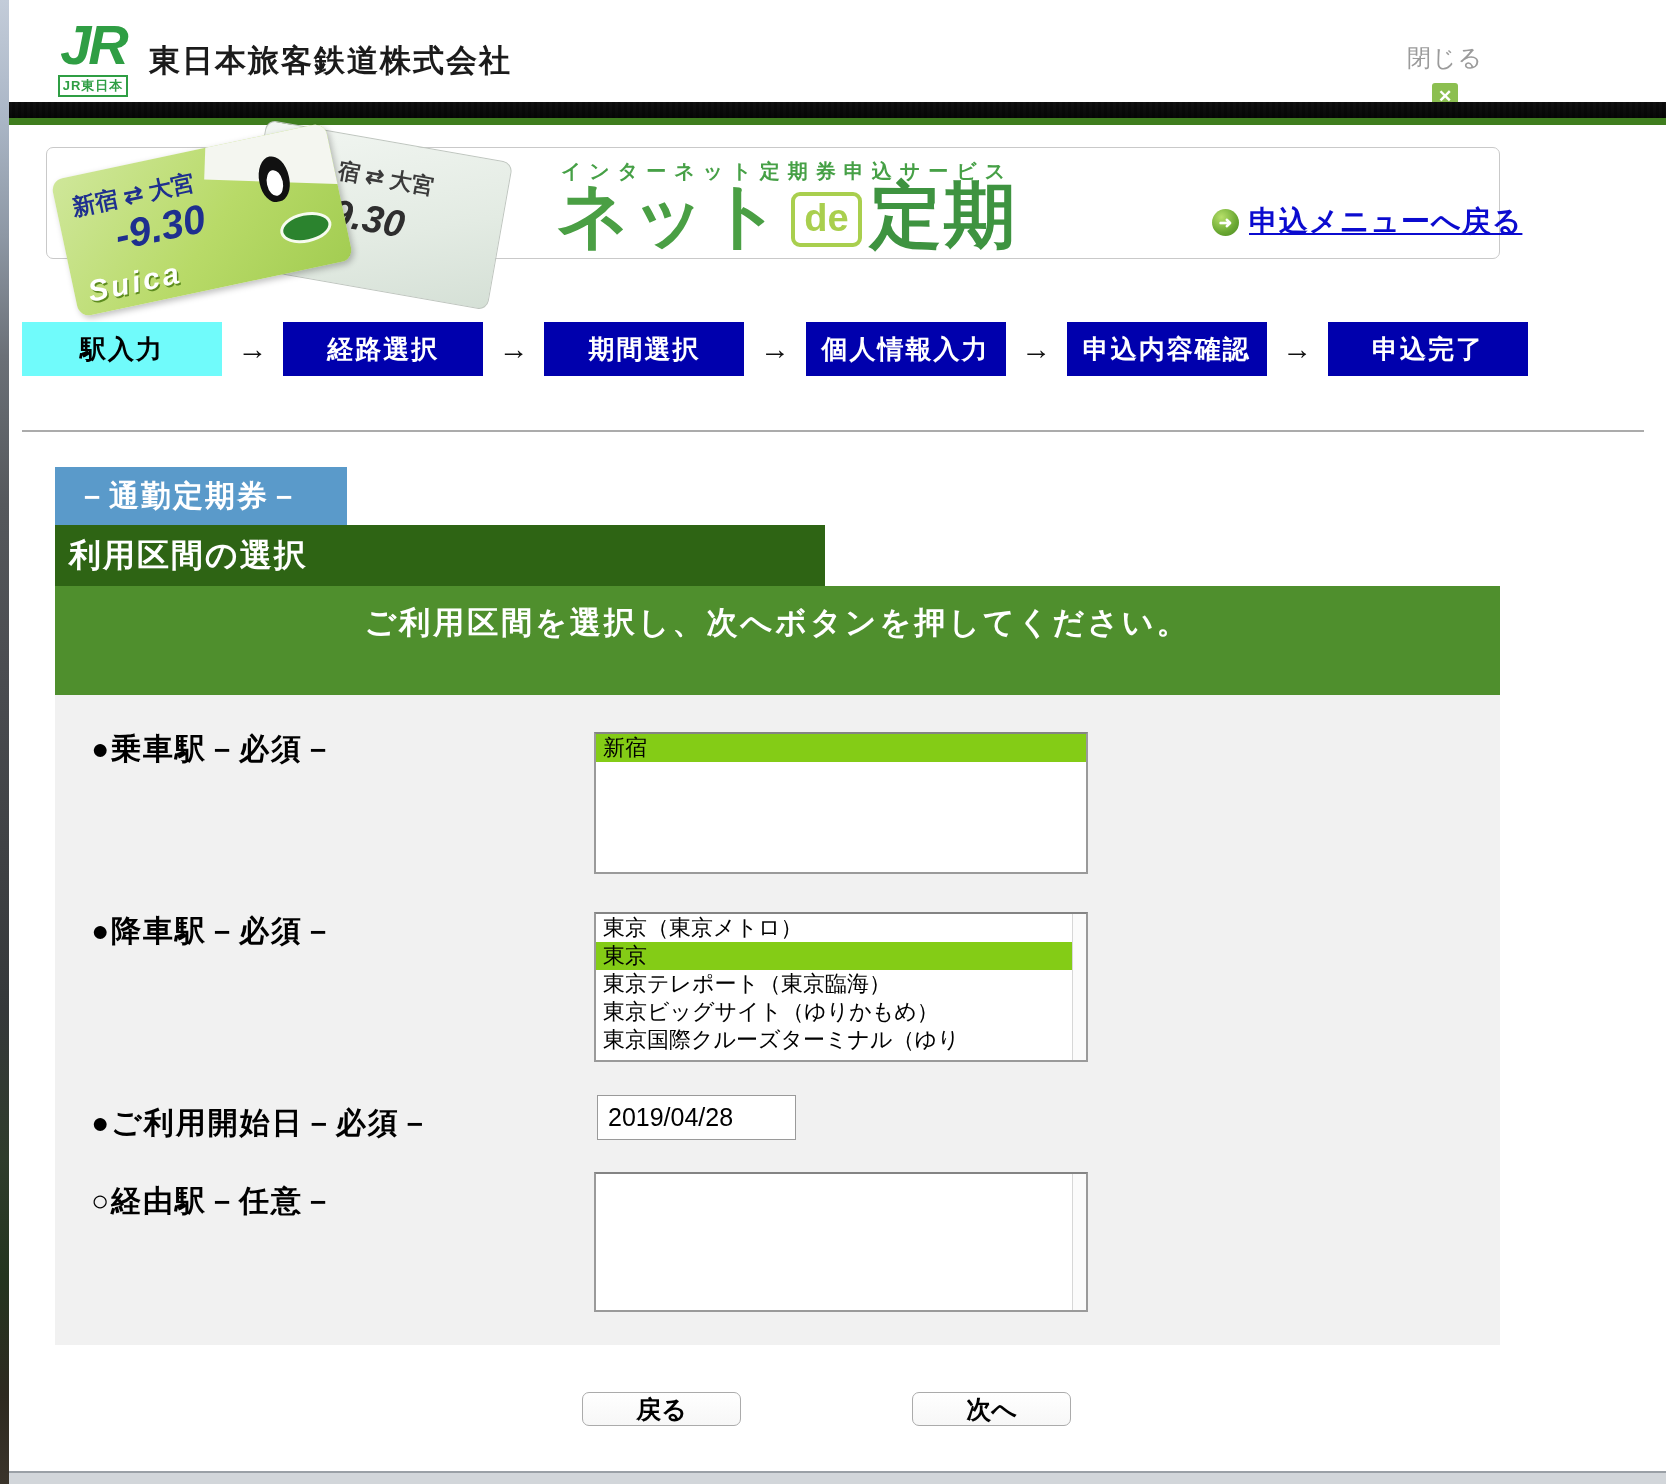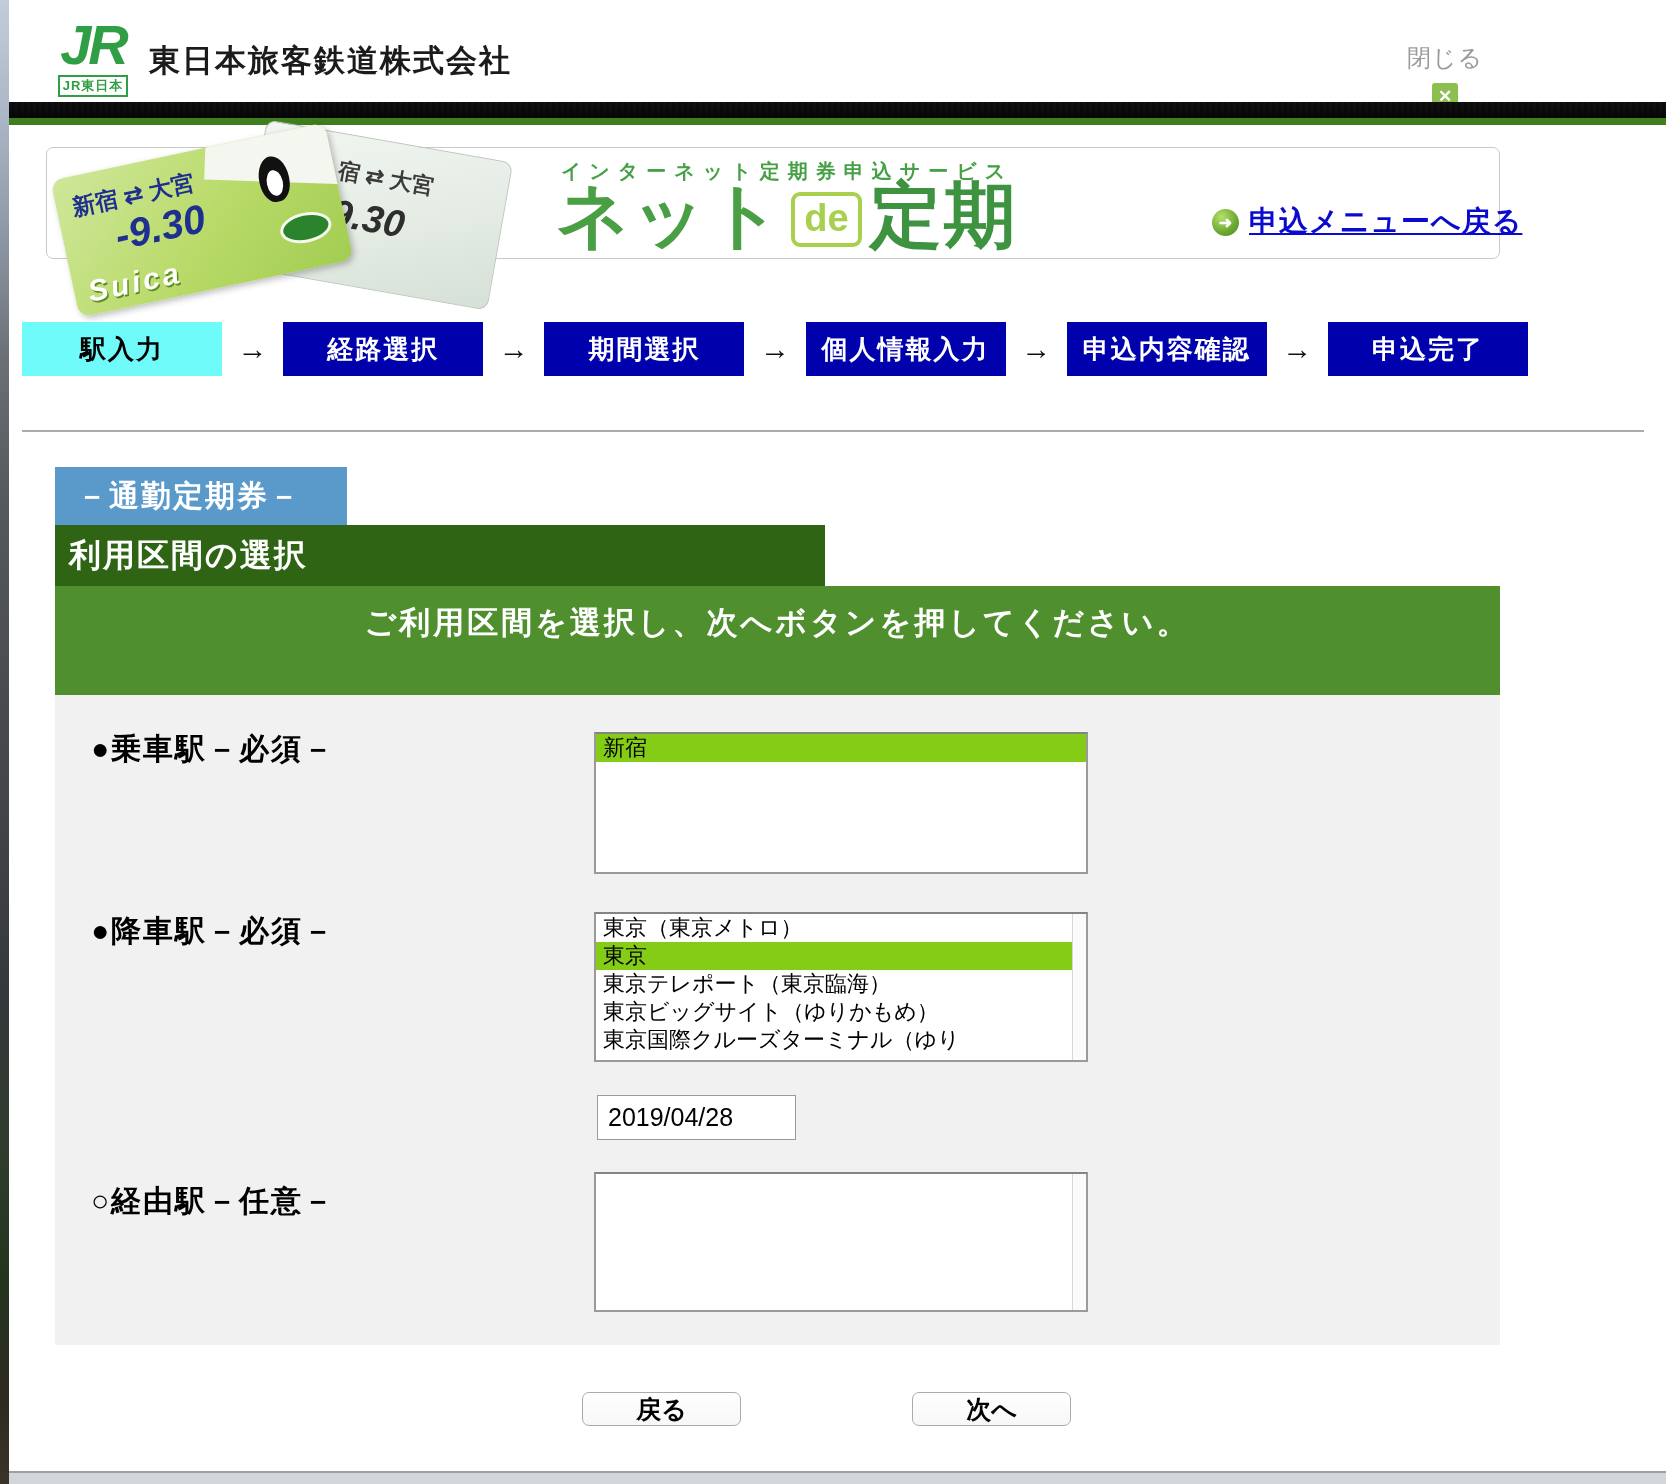--- a/index.html
+++ b/index.html
@@ -194,20 +194,21 @@
     <div class="field-label lbl-alighting">●降車駅－必須－</div>
     <div class="listbox lb-alighting">
       <div class="opt">東京（東京メトロ）</div>
       <div class="opt selected">東京</div>
       <div class="opt">東京テレポート（東京臨海）</div>
       <div class="opt">東京ビッグサイト（ゆりかもめ）</div>
       <div class="opt">東京国際クルーズターミナル（ゆり</div>
       <div class="scroll-track"></div>
     </div>
 
+    <div class="field-label lbl-date">●ご利用開始日－必須－</div>
     <input class="date-input" type="text" value="2019/04/28" style="">
 
     <div class="field-label lbl-via">○経由駅－任意－</div>
     <div class="listbox lb-via">
       <div class="scroll-track"></div>
     </div>
 
   </div>
 
   <button class="btn btn-back">戻る</button>

